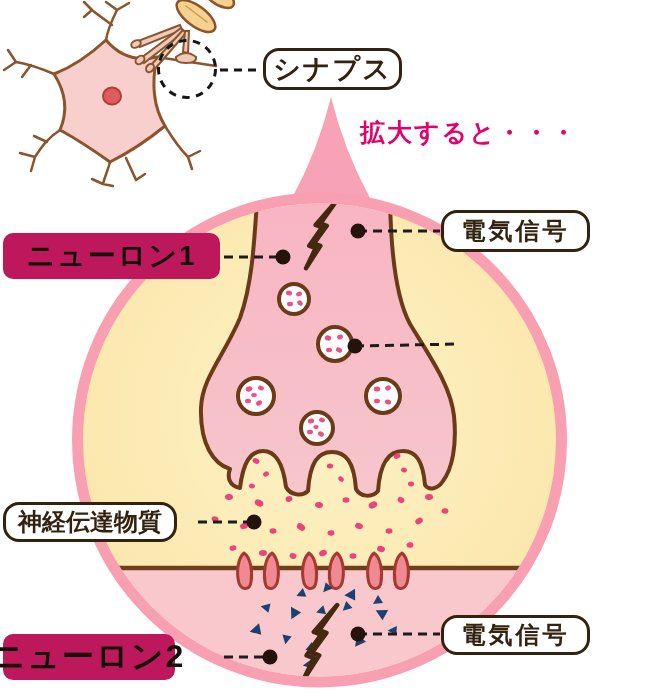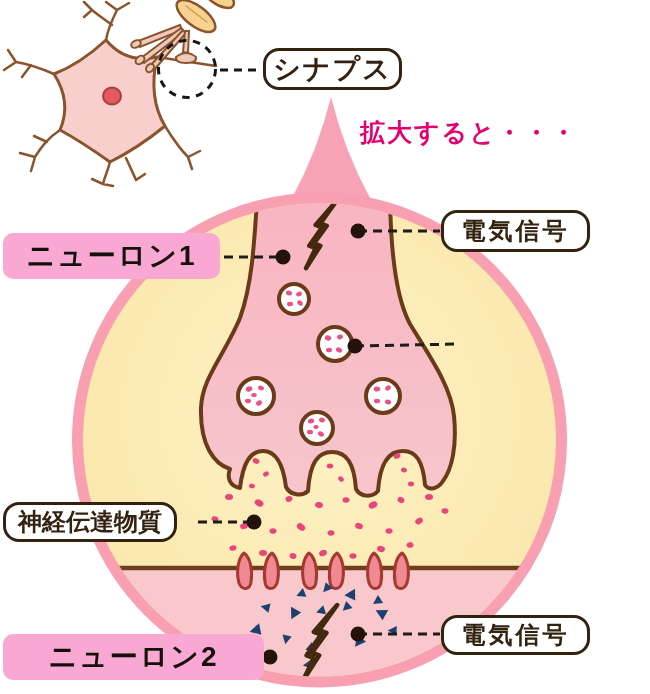--- a/index.html
+++ b/index.html
@@ -3,31 +3,31 @@
 <meta charset="utf-8">
 <style>
   html,body{margin:0;padding:0;background:#ffffff;}
   #stage{position:relative;width:650px;height:694px;background:#ffffff;overflow:hidden;
          font-family:"Liberation Sans","DejaVu Sans",sans-serif;}
   #art{position:absolute;left:0;top:0;z-index:1;}
   .callout{position:absolute;z-index:2;display:flex;align-items:center;justify-content:center;
            background:#ffffff;border:3.5px solid #32220f;border-radius:16px;
            color:#32220f;font-weight:bold;box-sizing:border-box;white-space:nowrap;}
   .highlight{position:absolute;z-index:2;display:flex;align-items:center;justify-content:center;
-           background:#f9a8d4;border-radius:10px;color:#16100a;font-weight:bold;
+           background:#be185d;border-radius:10px;color:#16100a;font-weight:bold;
            box-sizing:border-box;white-space:nowrap;}
   .note{position:absolute;z-index:2;color:#e4006e;font-weight:bold;white-space:nowrap;}
 
   #lbl-synapse{left:263px;top:48px;width:139px;height:42px;font-size:27px;letter-spacing:2px;}
   #lbl-note{left:360px;top:116px;font-size:25px;letter-spacing:2px;}
   #lbl-neuron1{left:3px;top:233px;width:217px;height:46px;font-size:28px;letter-spacing:2px;}
   #lbl-elec-top{left:441px;top:210px;width:149px;height:42px;font-size:24px;letter-spacing:3px;}
   #lbl-vesicle{left:461px;top:323px;width:187px;height:40px;font-size:24px;letter-spacing:1px;}
   #lbl-neurotx{left:3px;top:502px;width:174px;height:40px;font-size:24px;letter-spacing:0px;}
-  #lbl-neuron2{left:3px;top:634px;width:261px;height:46px;font-size:28px;letter-spacing:2px;}
+  #lbl-neuron2{left:3px;top:634px;width:172px;height:46px;font-size:32px;letter-spacing:2px;}
   #lbl-elec-bot{left:441px;top:615px;width:149px;height:40px;font-size:24px;letter-spacing:3px;}
 </style>
 </head>
 <body>
 
 <div id="stage">
 
 <svg id="art" width="650" height="694" viewBox="0 0 650 694">
   <defs>
     <radialGradient id="yellowGrad" cx="0.5" cy="0.45" r="0.75">

